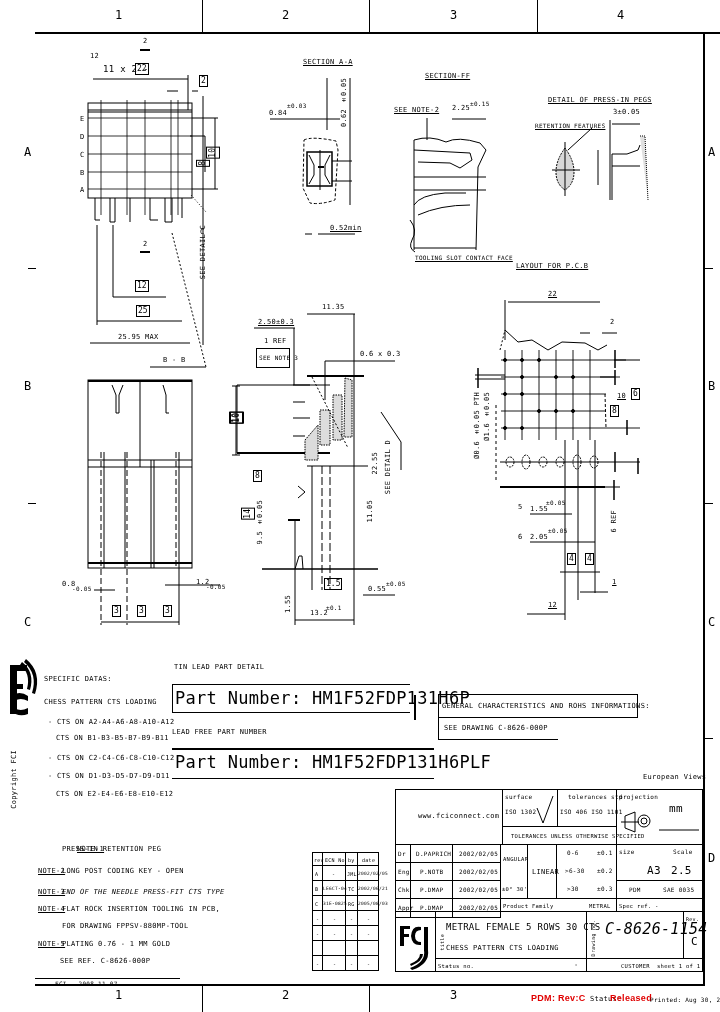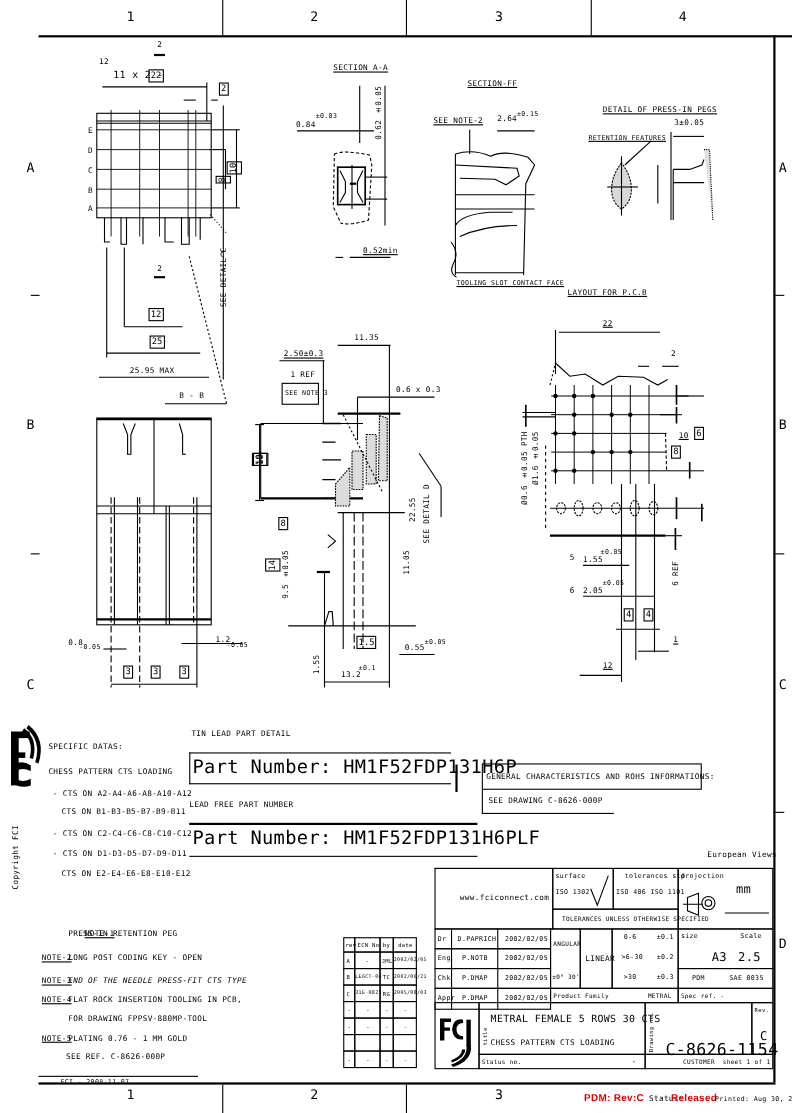--- a/index.html
+++ b/index.html
@@ -176,21 +176,21 @@
         <line x1="332" y1="181" x2="352" y2="181"></line>
       <line x1="305" y1="234" x2="312" y2="234"></line>
         <line x1="318" y1="234" x2="355" y2="234"></line>
     </g>
   </svg>
 </div>
 
 <div>
   <div class="t ts ul" style="left:425px;top:72px;">SECTION-FF</div>
   <div class="t ts ul" style="left:394px;top:106px;">SEE NOTE-2</div>
-  <div class="t ts" style="left:452px;top:104px;">2.64</div>
+  <div class="t ts" style="left:452px;top:104px;">2.25</div>
   <div class="t ts" style="left:470px;top:100px;font-size:6px;">±0.15</div>
   <div class="t ts ul" style="left:415px;top:254px;font-size:6px;">TOOLING SLOT CONTACT FACE</div>
   <svg width="720" height="1012">
     <g stroke="#000" fill="none" stroke-width="1">
       <line x1="452" y1="119" x2="486" y2="119"></line>
       <path d="M414 140 Q430 135 446 142 Q458 136 480 143 L486 150 L478 167 L476 250"></path>
       <path d="M414 140 L414 250"></path>
       <path d="M414 150 L470 153 L472 160 L460 168 L450 163 L418 162"></path>
       <path d="M414 177 L486 177 M414 190 L486 190"></path>
       <path d="M414 205 Q420 195 445 193 L466 193"></path>
@@ -650,21 +650,21 @@
     <span class="t ts vert" style="left:2px;top:22px;font-size:5px;">title</span>
     <span class="t" style="left:10px;top:10px;font-size:9px;">METRAL FEMALE 5 ROWS 30 CTS</span>
     <span class="t ts" style="left:10px;top:32px;">CHESS PATTERN CTS LOADING</span>
   </div>
   <div class="box" style="left:435px;top:958px;width:152px;height:14px;">
     <span class="t ts" style="left:2px;top:3px;font-size:5.5px;">Status no.</span>
     <span class="t ts" style="left:138px;top:2px;">-</span>
   </div>
   <div class="box" style="left:586px;top:911px;width:98px;height:48px;">
     <span class="t ts vert" style="left:2px;top:8px;font-size:5px;">Drawing no.</span>
-    <span class="t tm" style="left:18px;top:34px;font-size:15px;line-height:16px;">C-8626-1154</span>
+    <span class="t tm" style="left:18px;top:9px;font-size:15px;line-height:16px;font-style:italic;">C-8626-1154</span>
   </div>
   <div class="box" style="left:683px;top:911px;width:20px;height:48px;">
     <span class="t ts" style="left:2px;top:3px;font-size:5px;">Rev.</span>
     <span class="t tm" style="left:7px;top:24px;">C</span>
   </div>
   <div class="box" style="left:586px;top:958px;width:117px;height:14px;">
     <span class="t ts" style="left:34px;top:3px;font-size:5.5px;">CUSTOMER</span>
     <span class="t ts" style="left:70px;top:3px;font-size:5.5px;">sheet 1 of 1</span>
   </div>
 </div>

